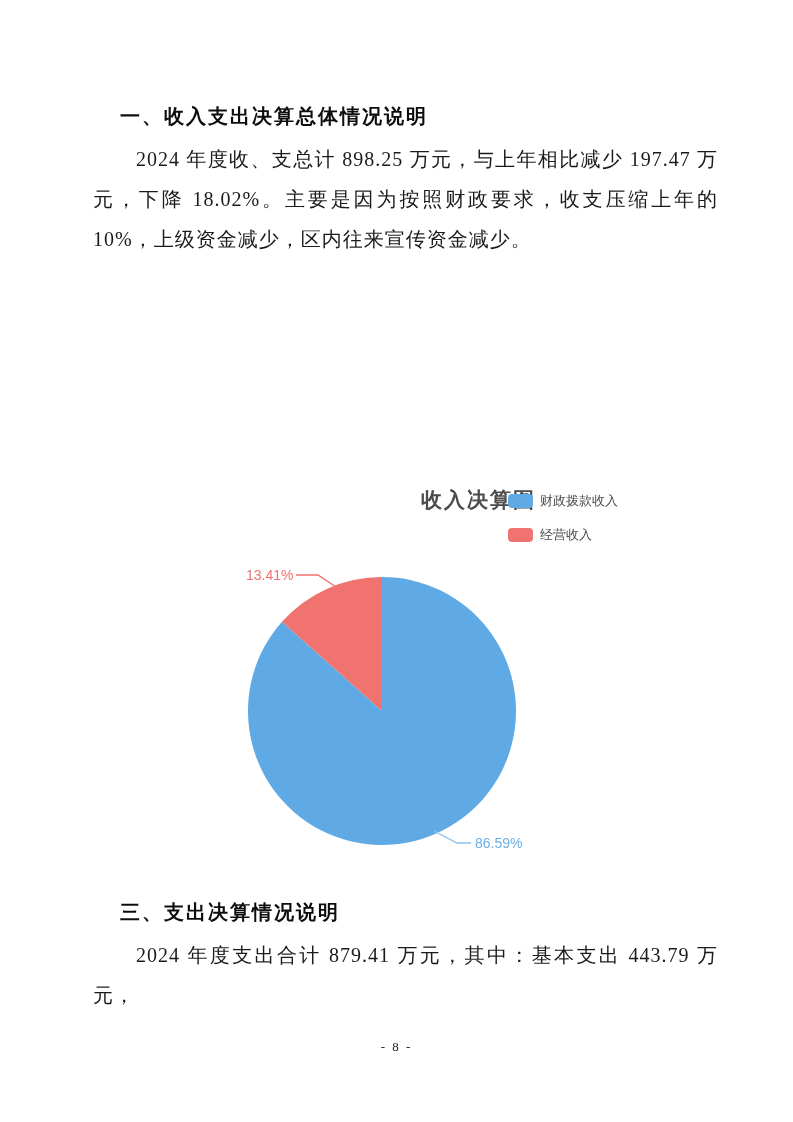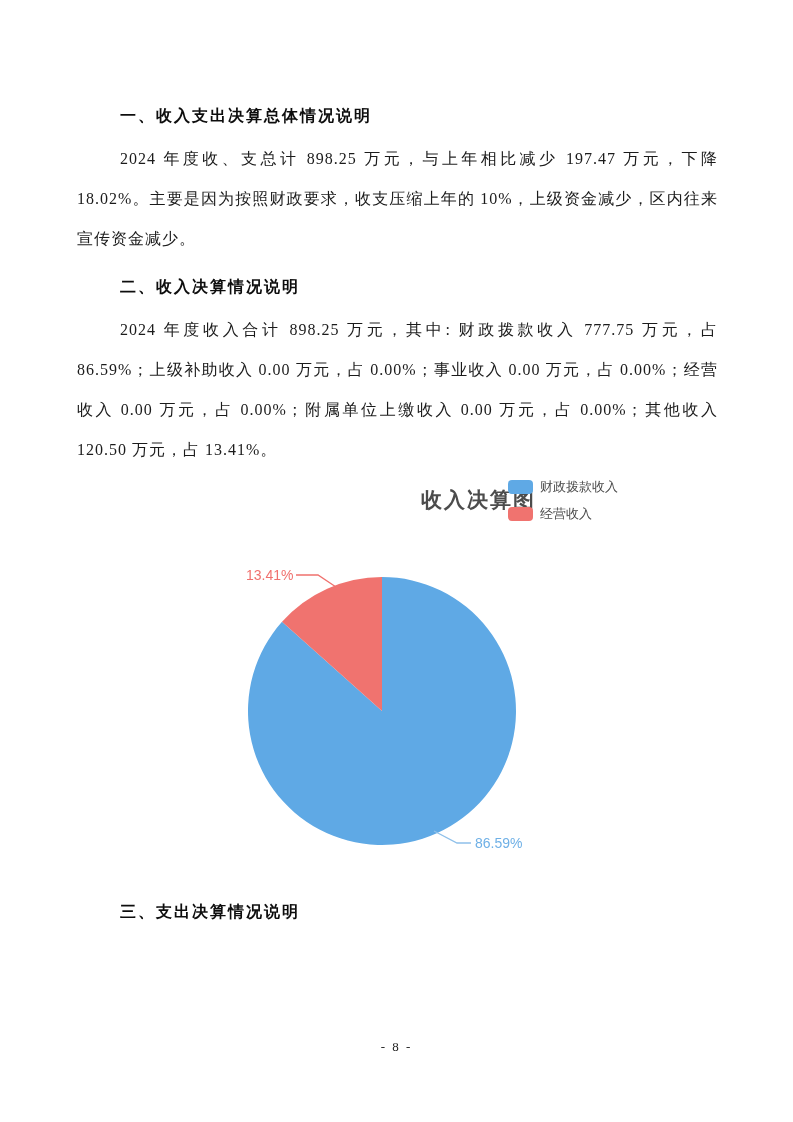--- a/index.html
+++ b/index.html
@@ -10,50 +10,50 @@
     background:#ffffff;
     overflow:hidden;
     font-family:"Liberation Serif","DejaVu Serif",serif;
     color:#1b1b1b;
   }
   .sec{position:absolute;left:77px;width:641px;}
   .sec h2{
     margin:0;
     font-family:Liberation Sans, sans-serif;
     font-weight:700;
-    font-size:16px;
+    font-size:20px;
     line-height:40px;
     letter-spacing:2px;
     color:#0d0d0d;
     text-indent:43px;
   }
   .sec p{
-    margin:3px 0 0 0;
-    font-size:16px;
+    margin:3px 0 0 16px;
+    font-size:20px;
     line-height:40px;
     letter-spacing:1px;
     text-indent:43px;
     text-align:justify;
     text-justify:inter-ideograph;
   }
   
   .chart-title{
     position:absolute;
     left:230px;top:486px;width:306px;
     text-align:right;
     font-family:"Liberation Sans","DejaVu Sans",sans-serif;
     font-weight:700;
     font-size:21px;
     letter-spacing:2px;
     color:#4c4c4c;
   }
   .legend{
     position:absolute;
-    left:508px;top:478px;
-    display:flex;flex-direction:column;gap:9px;
+    left:508px;top:492px;
+    display:flex;flex-direction:column;gap:16px;
   }
   .legend-item{display:flex;align-items:center;gap:7px;}
   .swatch{width:25px;height:14px;border-radius:4px;display:inline-block;}
   .swatch.blue{background:#5fa9e5;}
   .swatch.red{background:#f0736f;}
   .legend-label{
     font-family:"Liberation Sans","DejaVu Sans",sans-serif;
     font-size:13px;color:#4a4a4a;
   }
   .pie-svg{position:absolute;left:230px;top:552px;width:310px;height:310px;}
@@ -75,24 +75,20 @@
 </head>
 <body>
 
 <div class="page">
 
   <section class="sec" style="top:96px">
     <h2>一、收入支出决算总体情况说明</h2>
     <p>2024 年度收、支总计 898.25 万元，与上年相比减少 197.47 万元，下降 18.02%。主要是因为按照财政要求，收支压缩上年的 10%，上级资金减少，区内往来宣传资金减少。</p>
   </section>
 
-  <section class="sec" style="top:267px">
-    <h2>二、收入决算情况说明</h2>
-    <p>2024 年度收入合计 898.25 万元，其中: 财政拨款收入 777.75 万元，占 86.59%；上级补助收入 0.00 万元，占 0.00%；事业收入 0.00 万元，占 0.00%；经营收入 0.00 万元，占 0.00%；附属单位上缴收入 0.00 万元，占 0.00%；其他收入 120.50 万元，占 13.41%。</p>
-  </section>
 
   <div class="chart-title">收入决算图</div>
 
   <div class="legend">
     <div class="legend-item">
       <span class="swatch blue"></span>
       <span class="legend-label">财政拨款收入</span>
     </div>
     <div class="legend-item">
       <span class="swatch red"></span>
@@ -108,17 +104,18 @@
 
     <polyline points="66,23 88,23 106,35" fill="none" stroke="#f0716e" stroke-width="1.3"></polyline>
 
     <polyline points="204,279 227,291 241,291" fill="none" stroke="#8fc0ea" stroke-width="1.3"></polyline>
     <text x="16" y="28" class="pct-label pct-red">13.41%</text>
     <text x="245" y="296" class="pct-label pct-blue">86.59%</text>
   </svg>
 
   <section class="sec" style="top:892px">
     <h2>三、支出决算情况说明</h2>
+    <p>2024 年度支出合计 879.41 万元，其中：基本支出 443.79 万元，</p>
   </section>
 
   <div class="page-number">- 8 -</div>
 
 </div>
 
 </body></html>

